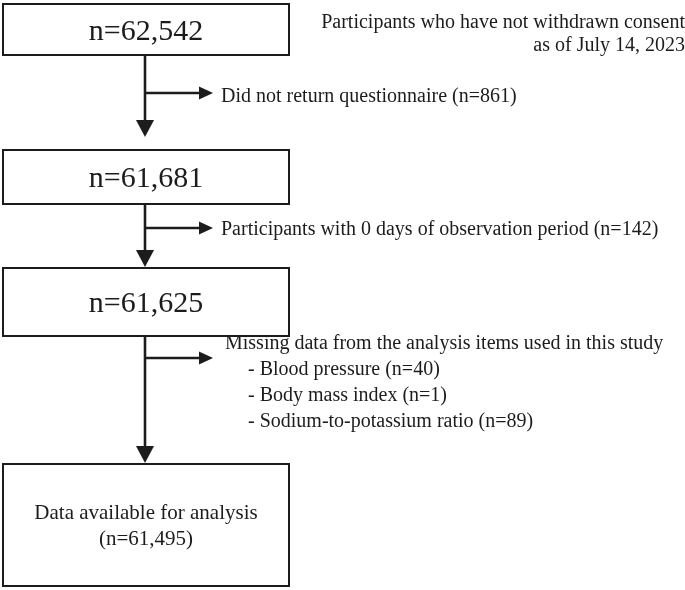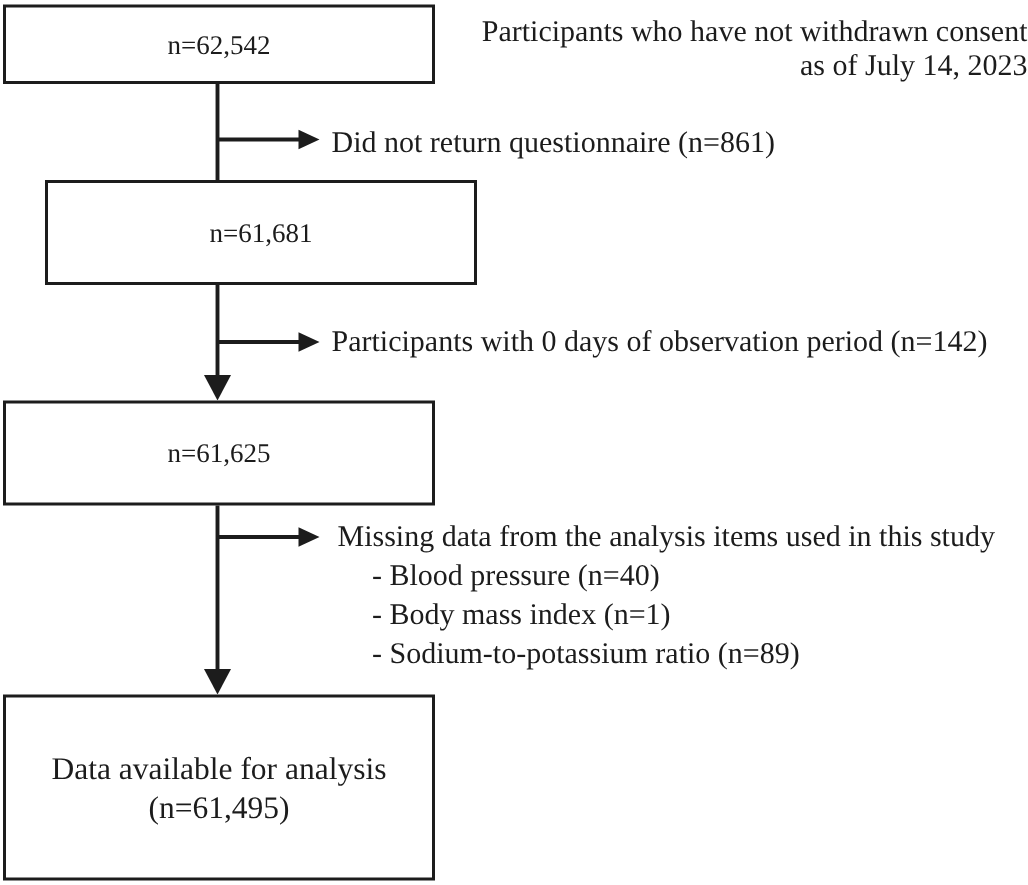--- a/index.html
+++ b/index.html
@@ -25,47 +25,47 @@
     position: absolute;
     left: 2px;
     width: 288px;
     box-sizing: border-box;
     border: 2px solid var(--box_border, #1c1c1c);
     background: var(--box_fill, #ffffff);
     display: flex;
     align-items: center;
     justify-content: center;
     z-index: 2;
-    font-size: 18px;
+    font-size: 30px;
     line-height: 26px;
     text-align: center;
   }
   .box-1 { top: 3px;   height: 53px; }
-  .box-2 { top: 120px; height: 70px; margin-left: 28px; }
+  .box-2 { top: 149px; height: 56px; }
   .box-3 { top: 267px; height: 70px; }
   .box-4 { top: 463px; height: 124px; flex-direction: column; font-size: 21px; text-align: center; }
   .note {
     position: absolute;
     left: 306px; top: 10px;
     width: 379px;
     text-align: right;
     font-size: 20px;
     line-height: 23px;
     z-index: 2;
   }
   .excl {
     position: absolute;
     font-size: 20px;
     line-height: 22px;
     white-space: nowrap;
     z-index: 2;
   }
   .excl-1 { left: 221px; top: 84px; }
   .excl-2 { left: 221px; top: 217px; }
-  .excl-3 { left: 225px; top: 345px; line-height: 26px; white-space: normal; width: 460px; }
+  .excl-3 { left: 225px; top: 329px; line-height: 26px; white-space: normal; width: 460px; }
   .excl-3 .sub { padding-left: 23px; font-family: Liberation Serif, serif; }
 </style>
 </head>
 <body>
 
 <div class="canvas">
 
   <svg class="connectors" viewBox="0 0 685 590" xmlns="http://www.w3.org/2000/svg">
     <g>
       <line x1="145" y1="56" x2="145" y2="122"></line>

